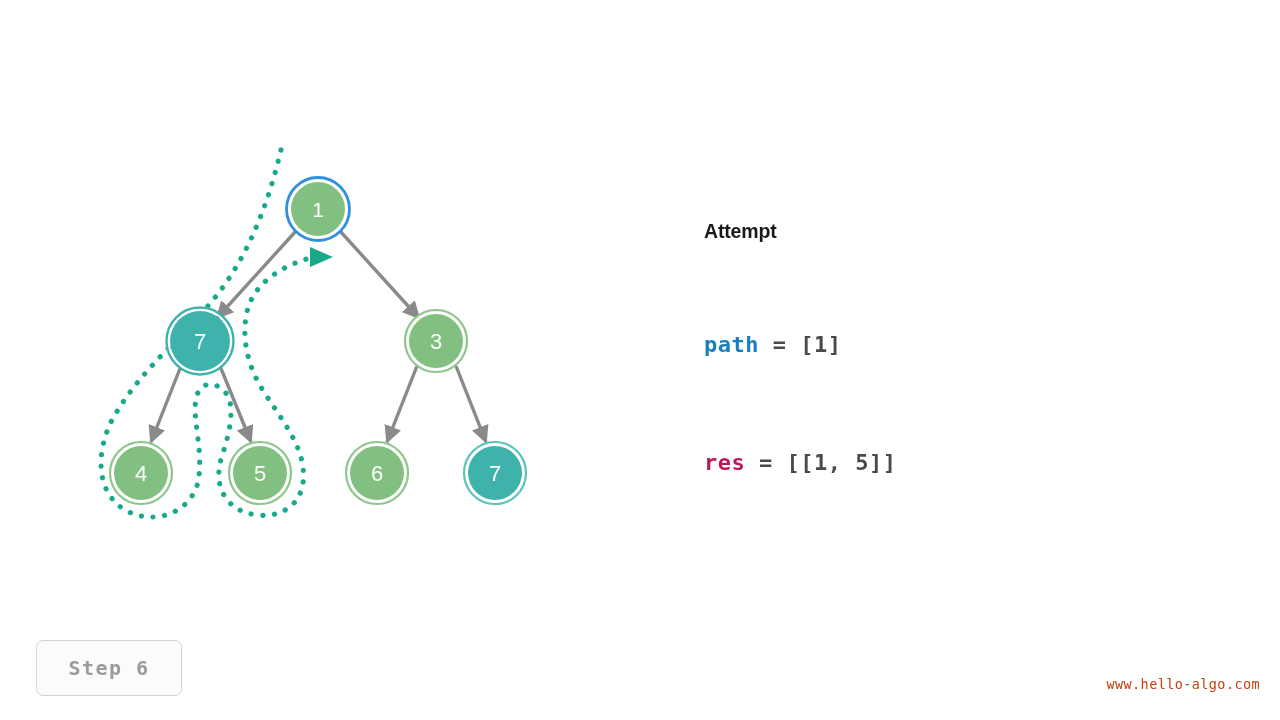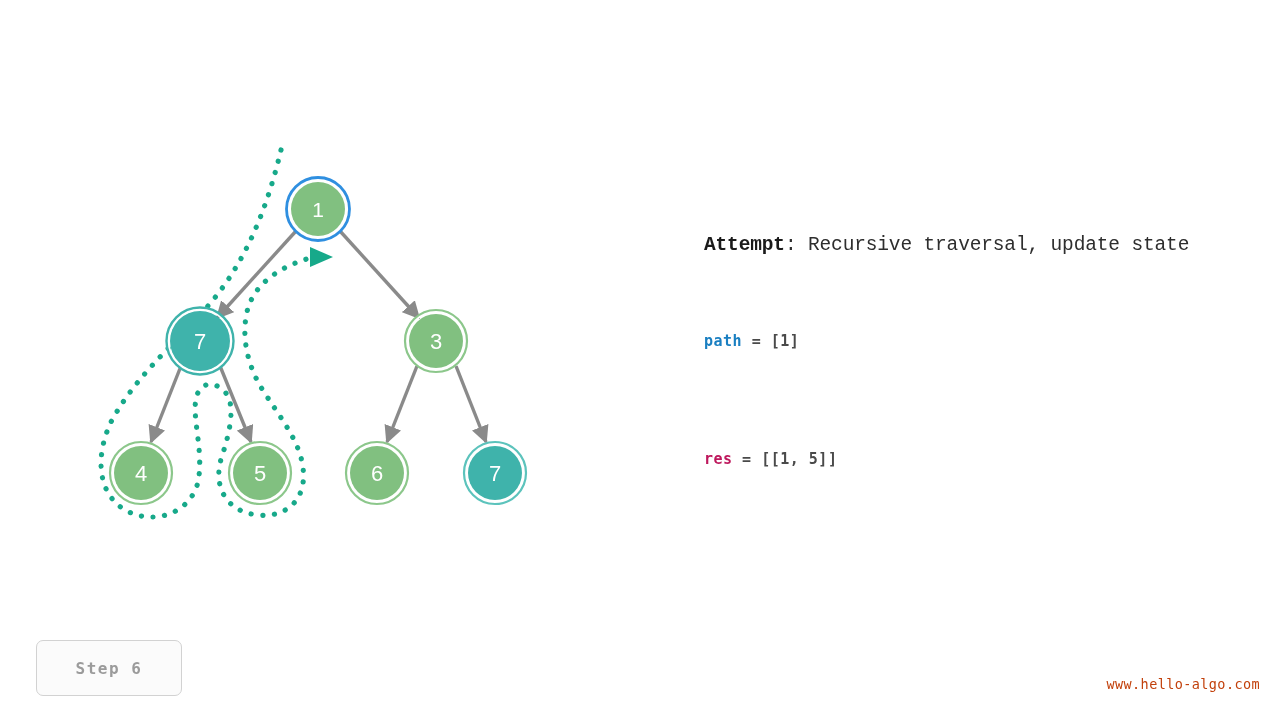--- a/index.html
+++ b/index.html
@@ -18,23 +18,22 @@
     position: absolute;
     left: 0; top: 0;
     width: 1280px;
     height: 720px;
   }
 
   
   .panel {
     position: absolute;
     left: 688px;
-    top: 222px;
+    top: 208px;
     width: 500px;
-    font-family: Liberation Mono, monospace;
   }
   .legend-row {
     height: 46px;
     display: flex;
     align-items: center;
     padding: 0 16px;
     border-radius: 9px;
     font-size: 19.5px;
     color: #2e2e2e;
     white-space: pre;
@@ -45,21 +44,21 @@
   }
   .legend-row .lead {
     font-weight: bold;
     color: #1a1a1a;
   }
 
   .code-line {
     position: absolute;
     left: 704px;
     font-family: "DejaVu Sans Mono", "Liberation Mono", monospace;
-    font-size: 15px;
+    font-size: 22px;
     font-weight: bold;
     color: #3b3b3b;
     white-space: pre;
     letter-spacing: 0.5px;
   }
   .code-line.path-line { top: 332px; }
   .code-line.res-line  { top: 450px; }
   .var-path { color: #1a7fc1; }
   .var-res  { color: #be185d; }
   .code-rest { color: #4a4a4a; font-weight: bold; }
@@ -71,21 +70,21 @@
     top: 640px;
     width: 144px;
     height: 54px;
     border: 1px solid #d2d2d2;
     border-radius: 7px;
     background: #fbfbfb;
     display: flex;
     align-items: center;
     justify-content: center;
     font-family: "DejaVu Sans Mono", "Liberation Mono", monospace;
-    font-size: 16px;
+    font-size: 20px;
     font-weight: bold;
     color: #9b9b9b;
     letter-spacing: 1.5px;
   }
 
   
   .watermark {
     position: absolute;
     right: 20px;
     top: 676px;
@@ -179,21 +178,21 @@
   <g>
     <circle cx="495" cy="473" r="27" fill="#3fb3ab"></circle>
     <circle cx="495" cy="473" r="29.5" fill="none" stroke="#ffffff" stroke-width="2.6"></circle>
     <circle cx="495" cy="473" r="31" fill="none" stroke="#5cc3bc" stroke-width="2.2"></circle>
     <text x="495" y="473" text-anchor="middle" dominant-baseline="central" font-family="Liberation Sans, sans-serif" font-size="22" fill="#ffffff">7</text>
   </g>
 </svg>
 
 <div class="panel">
   <div class="legend-row">
-    <span class="lead">Attempt</span><span>: Recursive traversal, update state</span>
+    <span class="lead">Attempt</span>
   </div>
 </div>
 
 <div class="code-line path-line"><span class="var-path">path</span><span class="code-rest"> = [1]</span></div>
 
 <div class="code-line res-line"><span class="var-res">res</span><span class="code-rest"> = [[1, 5]]</span></div>
 
 <div class="step-badge">
     <span>Step 6</span>
   </div>

